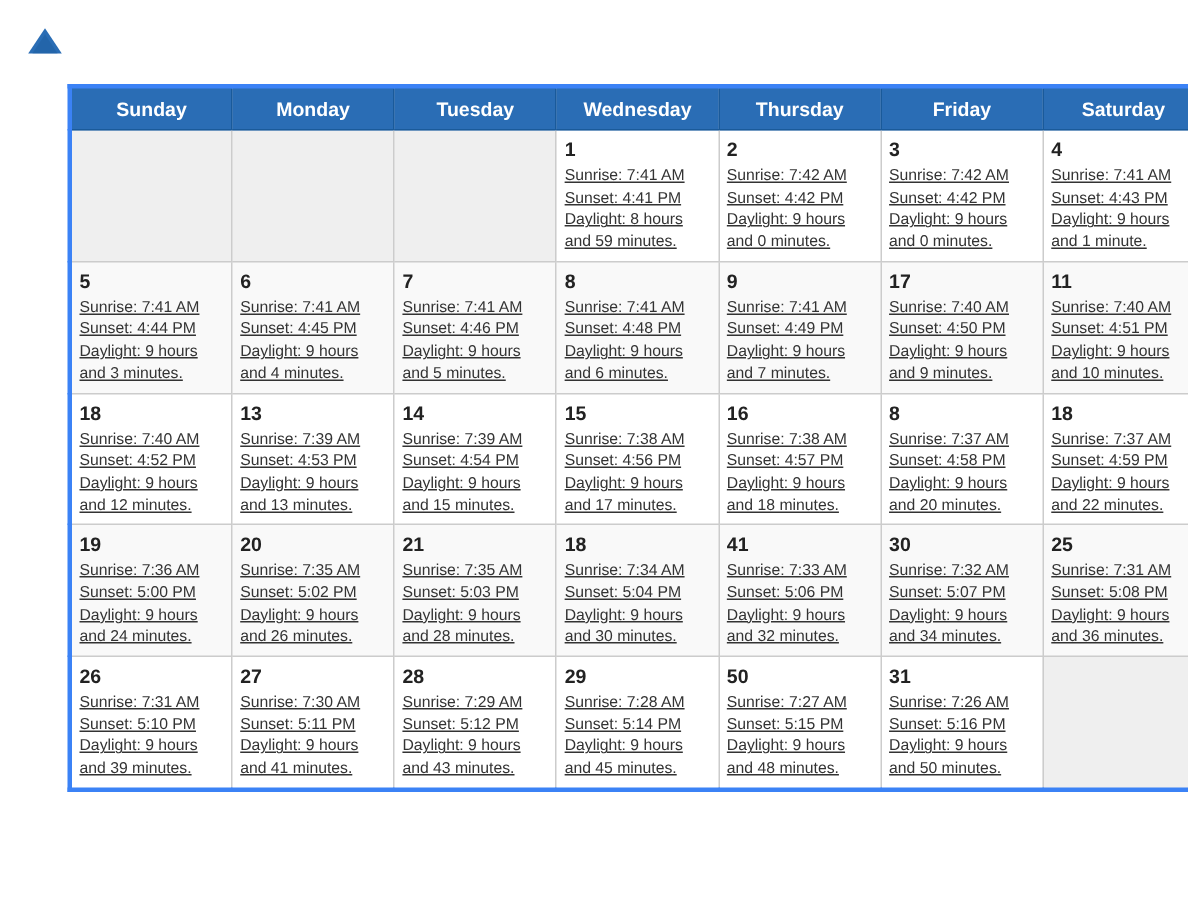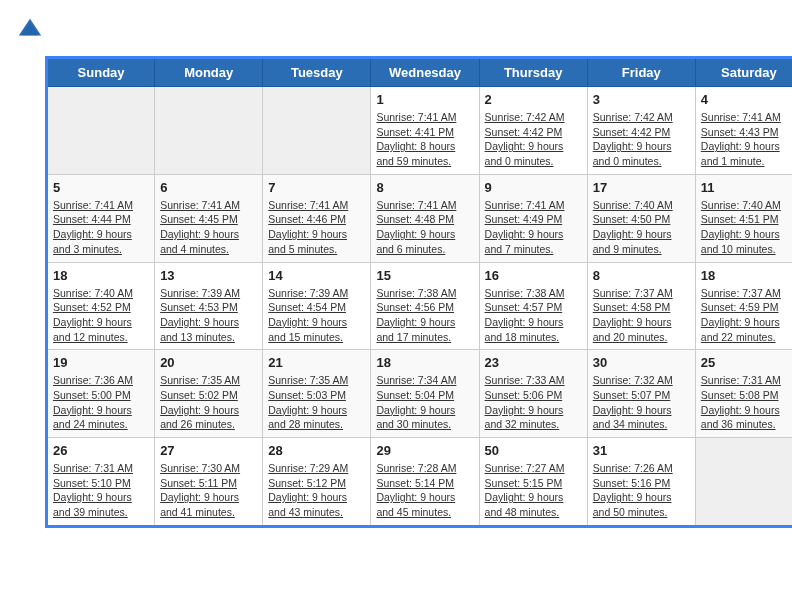--- a/index.html
+++ b/index.html
@@ -219,21 +219,21 @@
         </td>
         <td>
           <div class="day-num">21</div>
           <div class="day-info">Sunrise: 7:35 AM<br>Sunset: 5:03 PM<br>Daylight: 9 hours and 28 minutes.</div>
         </td>
         <td>
           <div class="day-num">18</div>
           <div class="day-info">Sunrise: 7:34 AM<br>Sunset: 5:04 PM<br>Daylight: 9 hours and 30 minutes.</div>
         </td>
         <td>
-          <div class="day-num">23</div>
+          <div class="day-num">41</div>
           <div class="day-info">Sunrise: 7:33 AM<br>Sunset: 5:06 PM<br>Daylight: 9 hours and 32 minutes.</div>
         </td>
         <td>
           <div class="day-num">30</div>
           <div class="day-info">Sunrise: 7:32 AM<br>Sunset: 5:07 PM<br>Daylight: 9 hours and 34 minutes.</div>
         </td>
         <td>
           <div class="day-num">25</div>
           <div class="day-info">Sunrise: 7:31 AM<br>Sunset: 5:08 PM<br>Daylight: 9 hours and 36 minutes.</div>
         </td>

